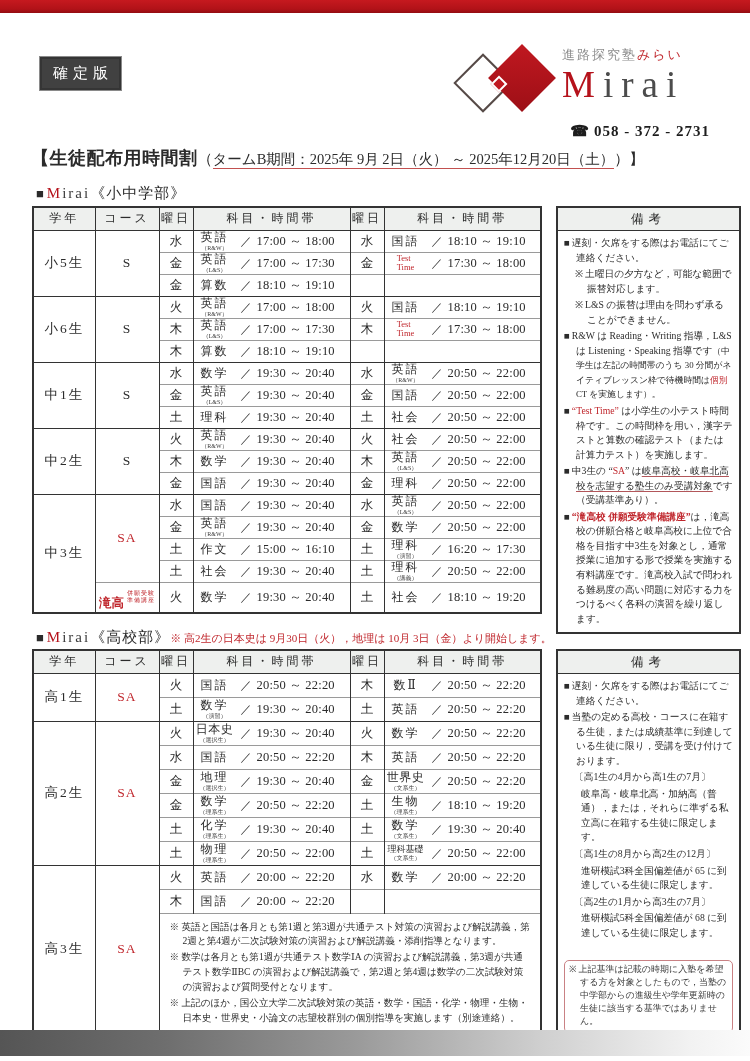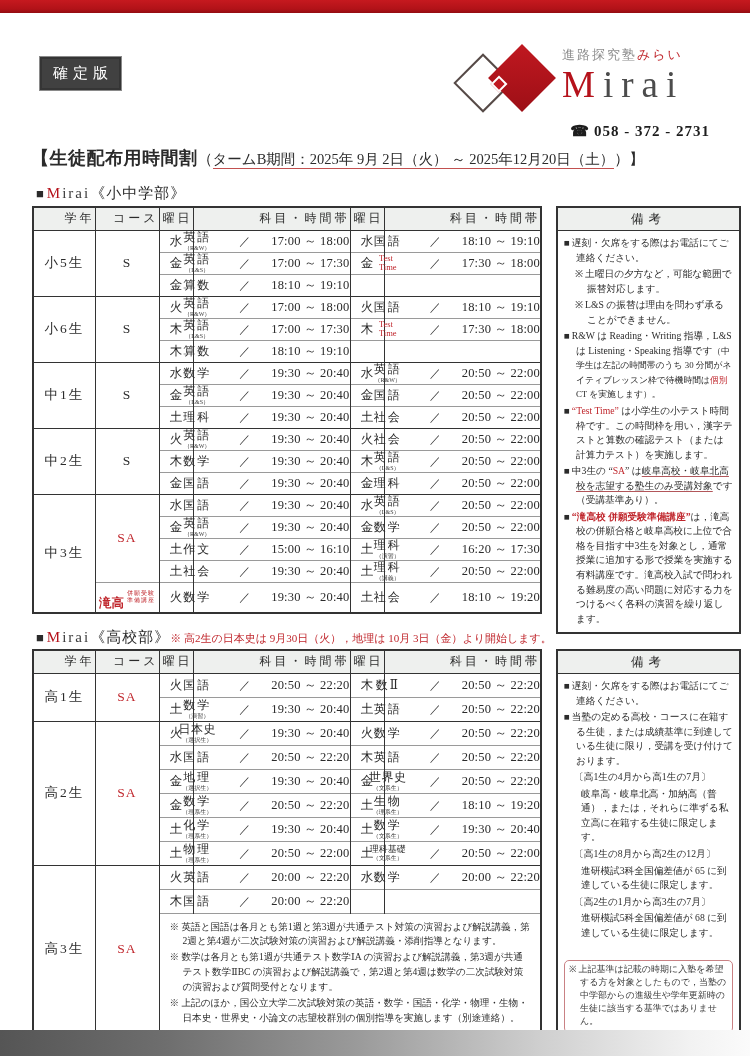--- a/index.html
+++ b/index.html
@@ -51,33 +51,33 @@
   .sec2-h{top:628px;}
   
   .layout{position:absolute;left:32px;display:flex;gap:14px;align-items:stretch;}
   .layout1{top:206px;}
   .layout2{top:649px;}
   
   table.sched{border-collapse:collapse;width:508px;table-layout:fixed;border:2px solid var(--line-dark);background:#fff;}
   .sched col.c-grade{width:62px}.sched col.c-course{width:64px}
   .sched col.c-day{width:34px}.sched col.c-subj{width:157px}
   .sched th{background:var(--head-bg);border:1px solid var(--line-dark);font-weight:normal;
-    font-size:12px;letter-spacing:3px;height:23px;text-align:right;}
+    font-size:12px;letter-spacing:3px;height:23px;}
   .sched td{border-left:1px solid var(--line-dark);border-right:1px solid var(--line-dark);
     border-top:1px solid var(--line-light);text-align:center;vertical-align:middle;height:22px;padding:0;}
   .sched.t2 td{height:24px;}
   .sched tr.g-top td{border-top:1.6px solid var(--line-dark);}
   td.grade{font-size:13.5px;letter-spacing:2px;}
   td.course{font-size:13.5px;letter-spacing:1px;}
   .redtx{color:var(--red-text);}
   .course-flex{display:flex;align-items:center;justify-content:center;gap:3px;}
   .clabel-main{font-size:12.5px;font-weight:bold;letter-spacing:0;margin-top:12px;}
   .csub{font-size:6px;line-height:1.15;text-align:left;}
   td.day{font-size:12.5px;}
-  td.subj-cell .scell{display:flex;align-items:center;justify-content:flex-end;gap:20px;line-height:1;}
+  td.subj-cell .scell{display:flex;align-items:center;justify-content:flex-start;gap:4px;line-height:1;}
   .sgroup{display:inline-flex;flex-direction:column;align-items:center;justify-content:center;min-width:42px;}
   .sname{font-size:12px;letter-spacing:2px;line-height:1;white-space:nowrap;}
   .sname.sm3{font-size:12px;letter-spacing:0.5px;}
   .sname.sm4{font-size:9px;letter-spacing:0;}
   .sname.stack{font-size:8.5px;letter-spacing:0;line-height:1.1;color:var(--red-text);text-align:left;}
   .ssub{font-size:6px;line-height:1;margin-top:1.5px;letter-spacing:0;color:#3a3a3a;white-space:nowrap;}
   .slash{font-size:11px;margin:0 1px;}
   .stime{font-size:12.5px;letter-spacing:0.2px;white-space:nowrap;}
   td.tnotes{text-align:left;vertical-align:top;padding:5px 8px 5px 10px;}
   .tnote{font-size:9.6px;line-height:1.55;padding-left:13px;text-indent:-13px;margin:1px 0;text-align:left;}

